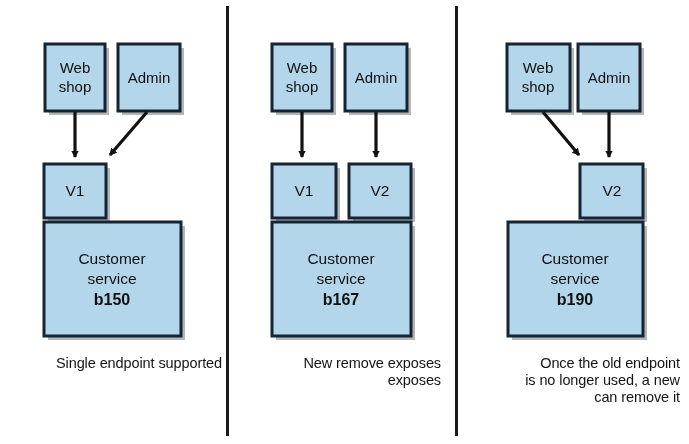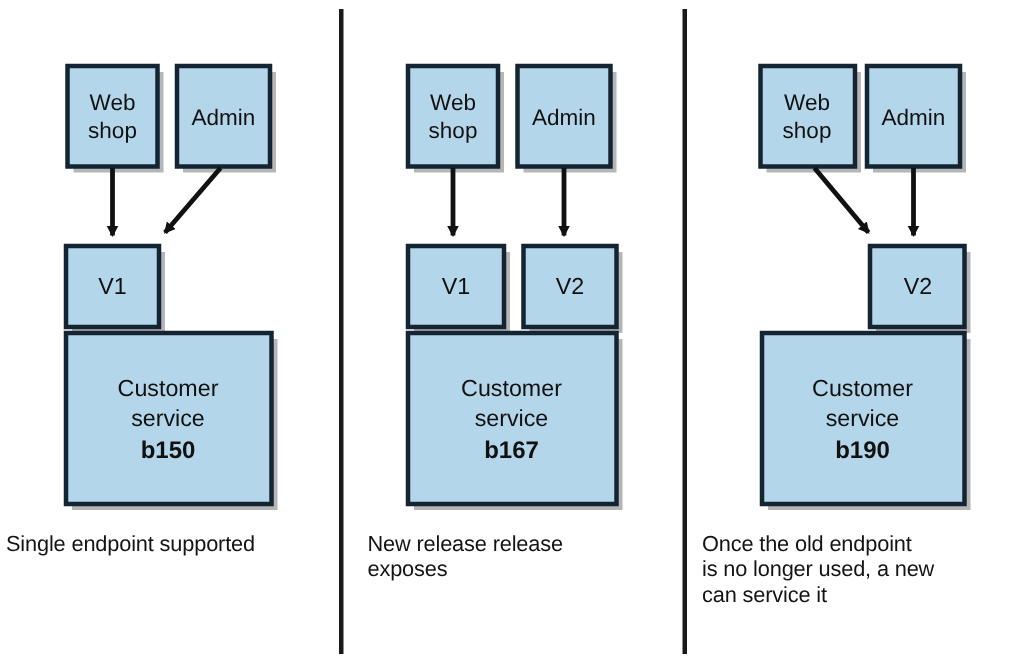--- a/index.html
+++ b/index.html
@@ -40,21 +40,21 @@
   .boxtext {
     font-family: "Liberation Sans", sans-serif;
     fill: #111111;
     text-anchor: middle;
   }
   .t-small { font-size: 15px; }
   .t-med   { font-size: 15.5px; }
   .t-bold  { font-size: 16px; font-weight: bold; }
   .caption {
     position: absolute;
-    text-align: left;
+    text-align: right;
     font-family: "Liberation Sans", sans-serif;
     font-size: 14.5px;
     color: #141414;
     line-height: 17px;
     letter-spacing: -0.1px;
   }
 </style>
 </head>
 <body>
 
@@ -153,21 +153,21 @@
 
       <g>
         <rect x="43" y="206" width="139" height="114" fill="#b4d6ea" stroke="#152433" stroke-width="3"></rect>
         <text class="boxtext t-med" x="112" y="248">Customer</text>
         <text class="boxtext t-med" x="112" y="268">service</text>
         <text class="boxtext t-bold" x="112" y="289">b167</text>
       </g>
     </svg>
 
     <div class="caption" style="left:16px; top:339px; width:196px;">
-      <div>New release release</div>
+      <div>New remove exposes</div>
       <div>exposes</div>
     </div>
   </div>
 
   <div class="divider" style="left:455px;"></div>
 
   <div class="panel" style="left:458px; width:231px;">
     <svg class="svgwrap" viewBox="0 0 231 444">
       <defs>
         <marker id="ah3" markerWidth="9" markerHeight="9" refX="6.4" refY="4.5" orient="auto" markerUnits="userSpaceOnUse">
@@ -206,17 +206,17 @@
         <rect x="50" y="206" width="135" height="114" fill="#b4d6ea" stroke="#152433" stroke-width="3"></rect>
         <text class="boxtext t-med" x="117" y="248">Customer</text>
         <text class="boxtext t-med" x="117" y="268">service</text>
         <text class="boxtext t-bold" x="117" y="289">b190</text>
       </g>
     </svg>
 
     <div class="caption" style="left:10px; top:339px; width:212px;">
       <div>Once the old endpoint</div>
       <div>is no longer used, a new</div>
-      <div>can service it</div>
+      <div>can remove it</div>
     </div>
   </div>
 
 </div>
 
 </body></html>

